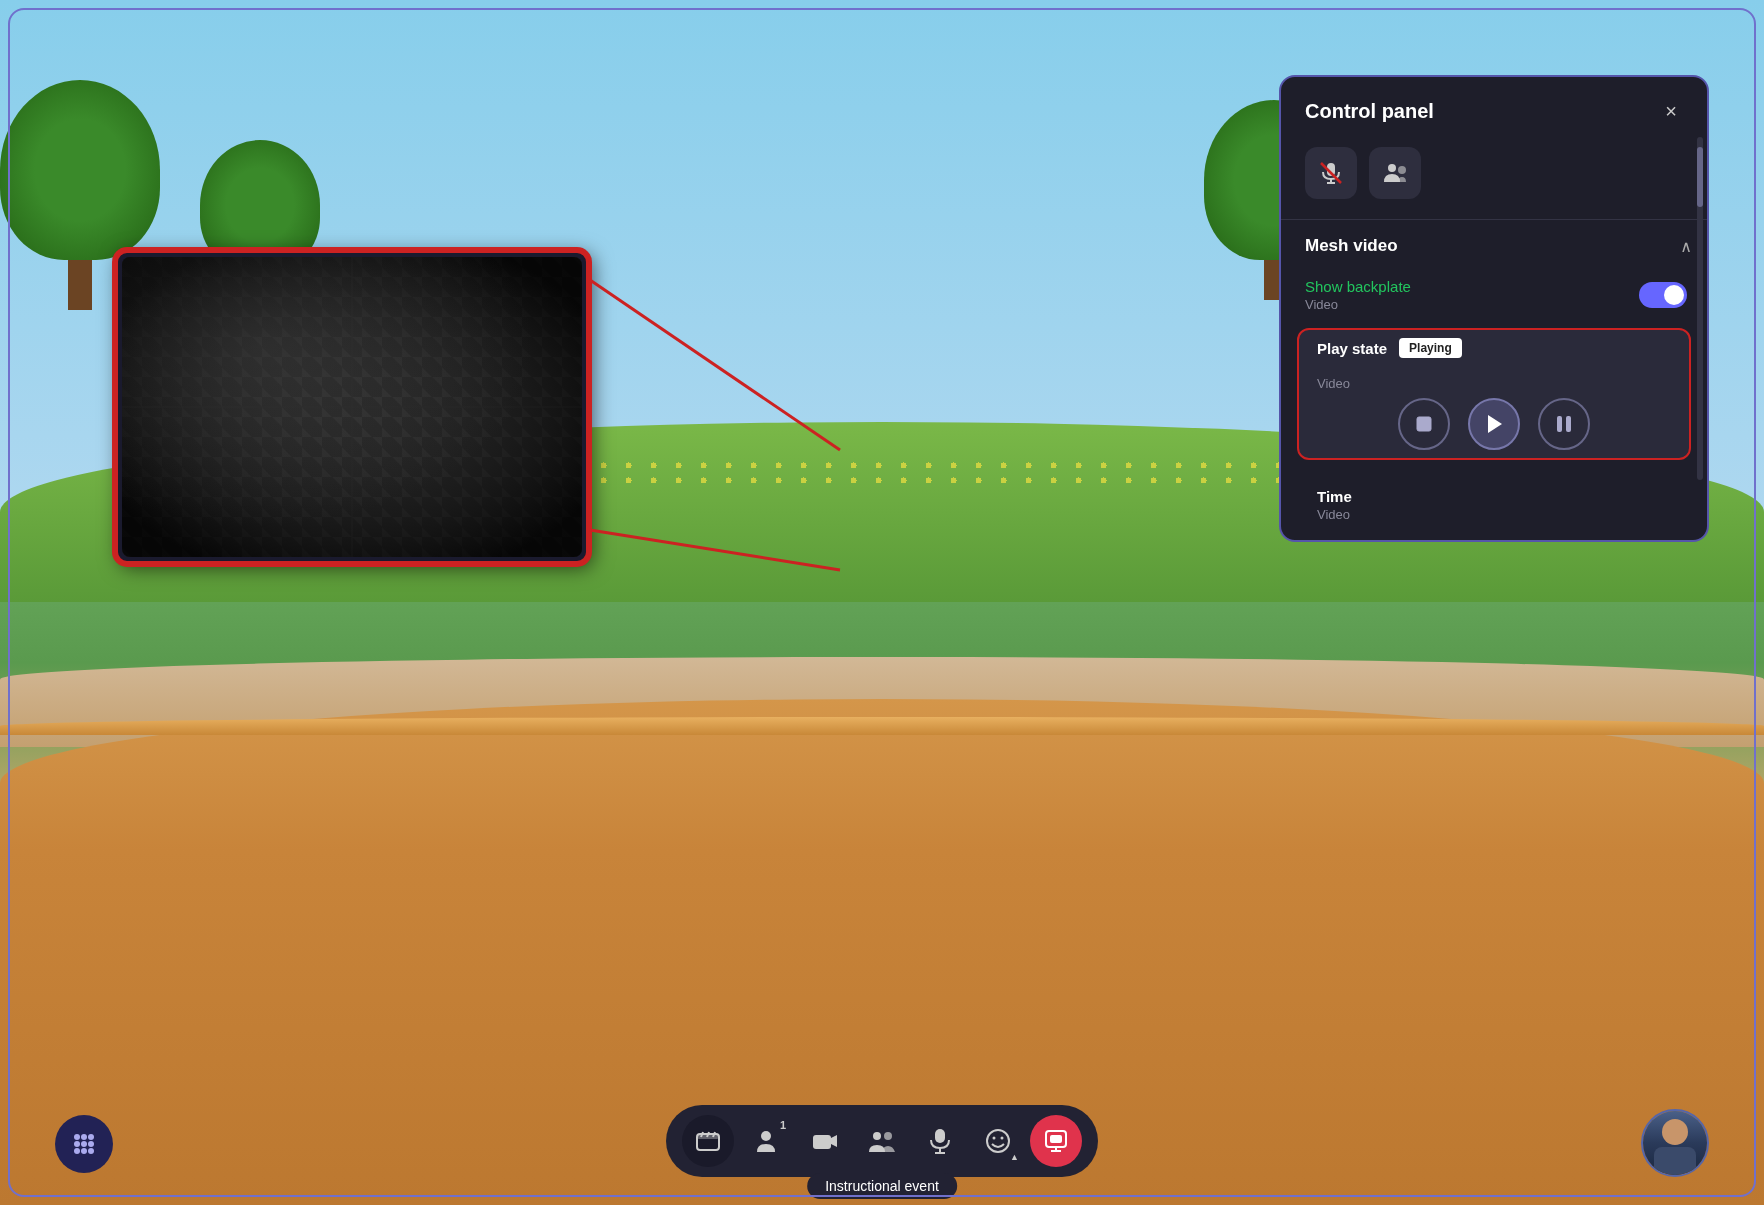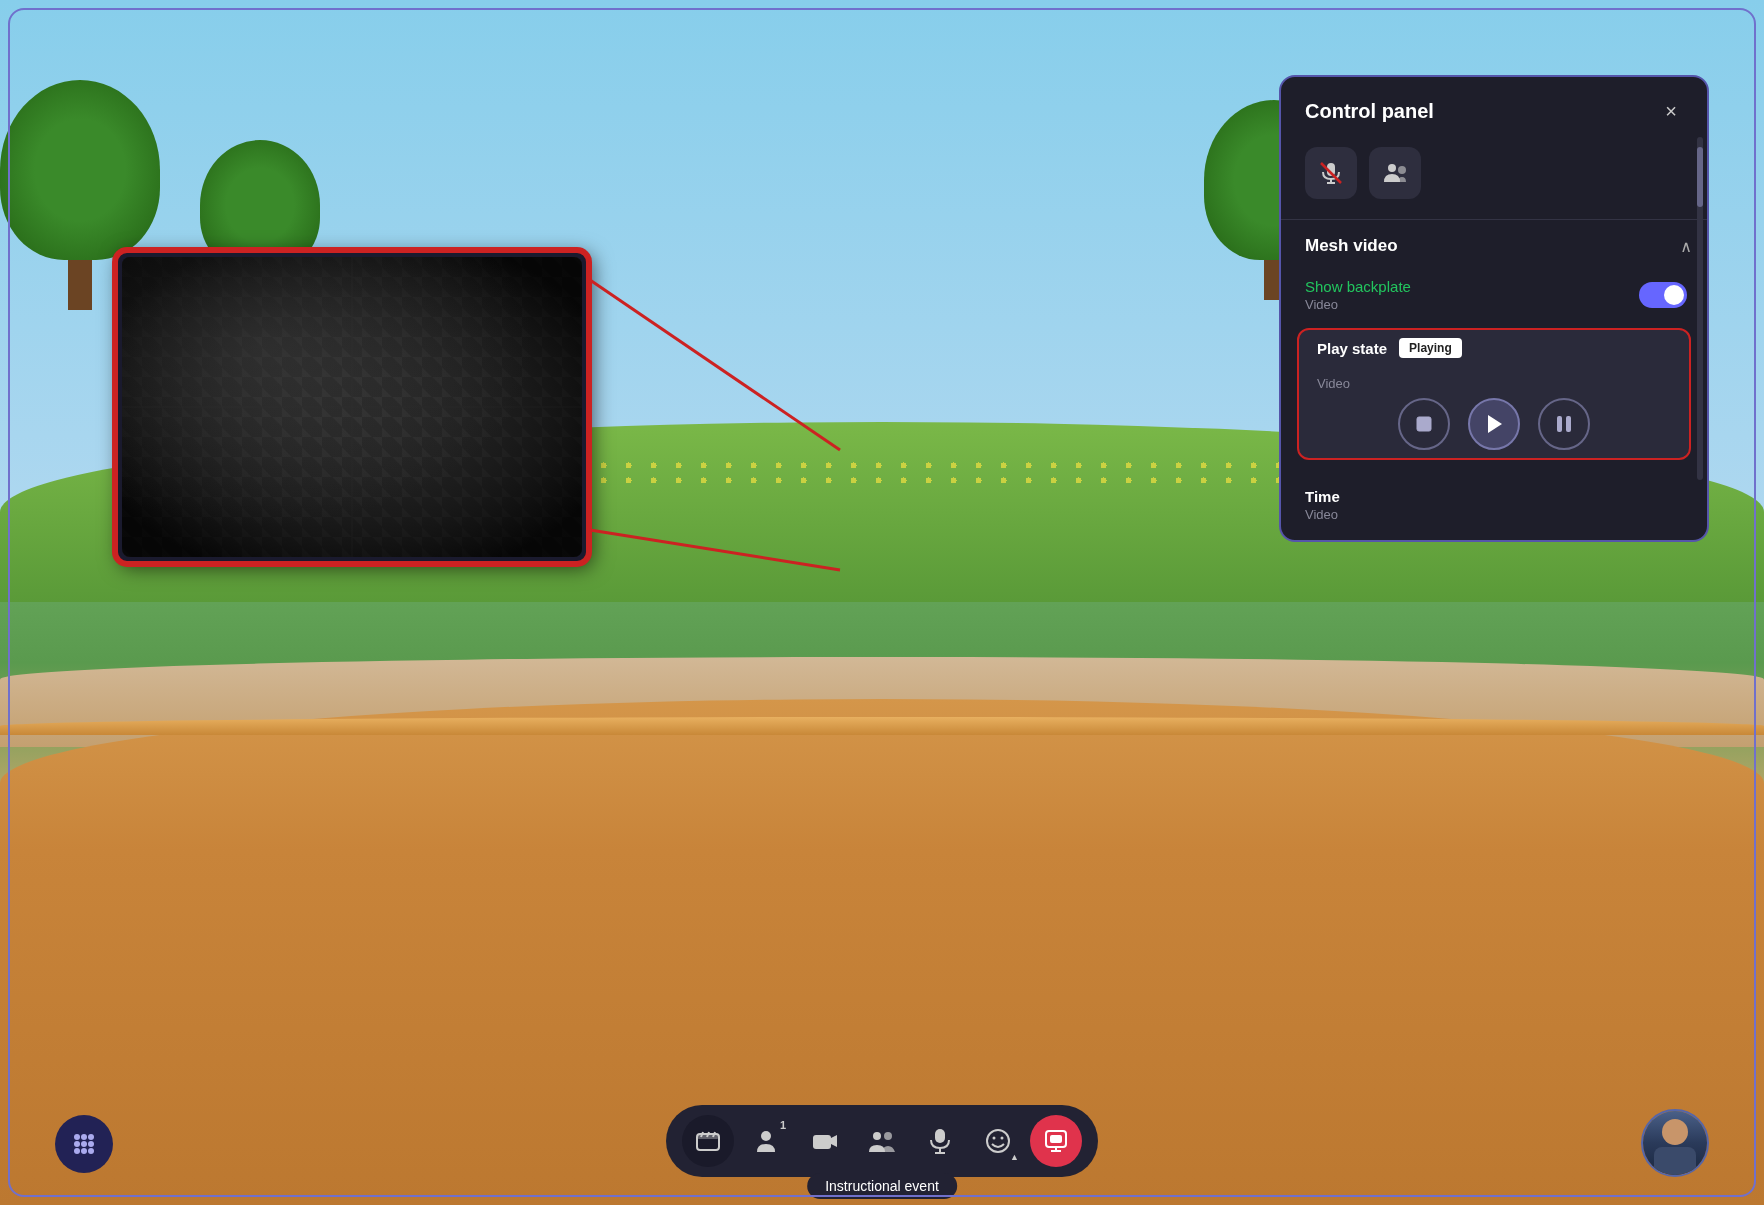--- a/index.html
+++ b/index.html
@@ -299,21 +299,21 @@
     }
     .pause-btn {
       background: transparent;
       border: 2px solid #666688;
       color: #cccccc;
       font-size: 20px;
     }
 
     
     .time-section {
-      padding: 12px 24px 18px 24px;
+      padding: 12px 24px 18px 36px;
     }
     .time-title {
       color: #ffffff;
       font-size: 15px;
       font-weight: 600;
     }
     .time-sublabel {
       color: #888899;
       font-size: 13px;
       margin-top: 2px;

